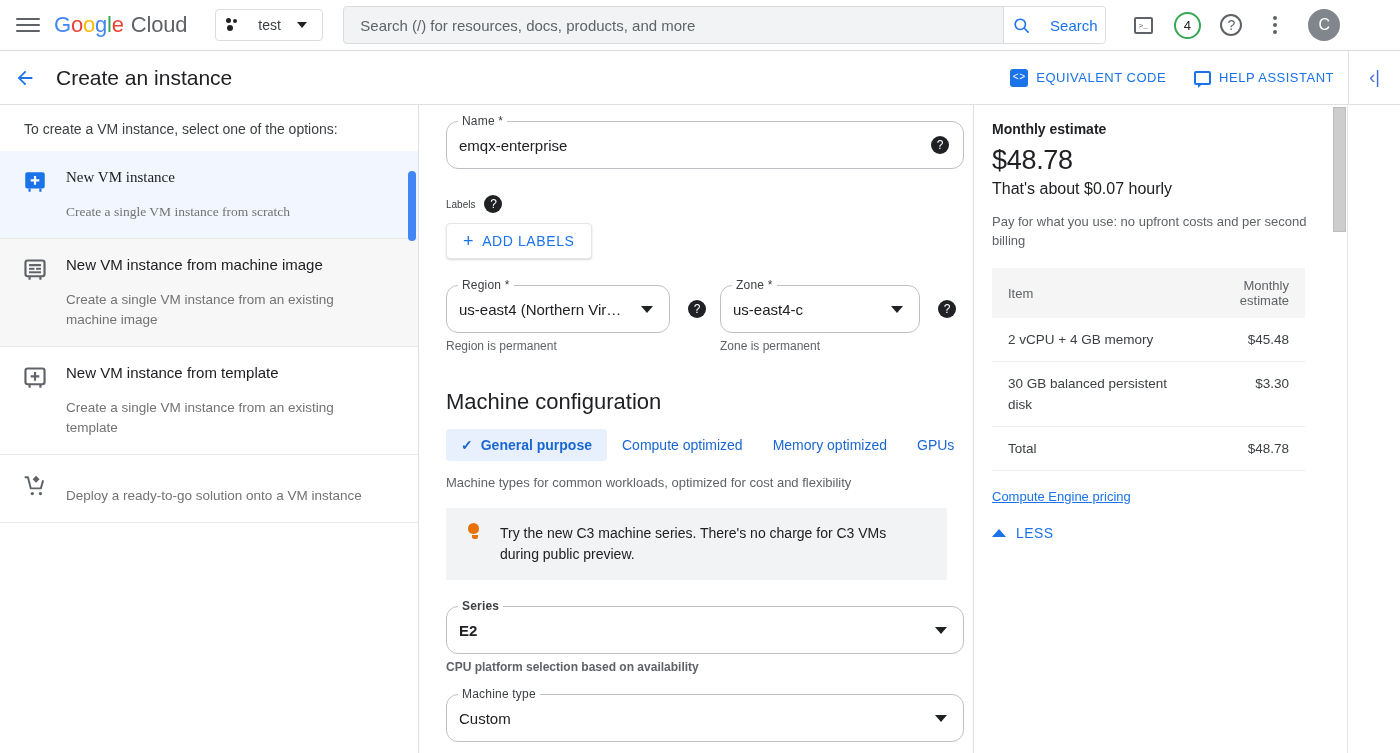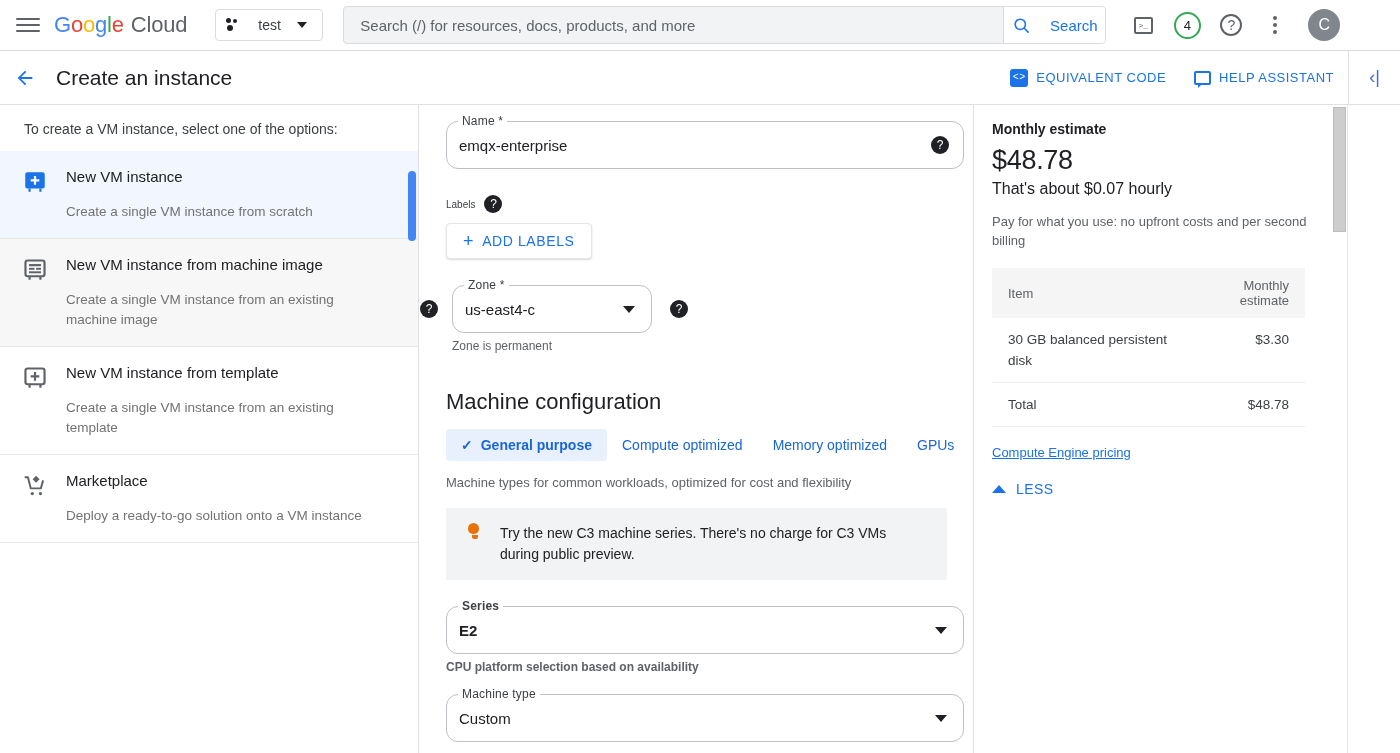--- a/index.html
+++ b/index.html
@@ -133,21 +133,21 @@
   
   .leftpanel {
     position: absolute; left: 0; top: 105px; width: 419px; height: 648px;
     background: #fff; border-right: 1px solid #e0e0e0; overflow: hidden;
   }
   .lp-intro { font-size: 14px; color: #3c4043; padding: 16px 24px 14px 24px; }
   .opt {
     display: flex; gap: 18px; padding: 16px 22px 16px 22px; cursor: pointer;
     border-bottom: 1px solid #eaeaea;
   }
-  .opt.selected { background: #f2f6fe; }
+  .opt.selected { background: #f2f6fe; font-family: Liberation Serif, serif; }
   .opt.hover { background: #f7f7f7; }
   .opt-ico { flex: 0 0 26px; padding-top: 2px; }
   .opt-title { font-size: 15px; color: #202124; line-height: 20px; }
   .opt-sub { font-size: 13.5px; color: #737373; line-height: 20px; margin-top: 15px; max-width: 300px; }
   .lp-scroll {
     position: absolute; left: 408px; top: 66px; width: 8px; height: 70px;
     background: #4285f4; border-radius: 4px; cursor: pointer;
   }
 
   
@@ -380,21 +380,20 @@
   <div class="opt">
     <div class="opt-ico">
       <svg width="26" height="26" viewBox="0 0 24 24">
         <path d="M2.5 4h3l2.6 10.2h9.3l2.1-7.4" fill="none" stroke="#5f6368" stroke-width="1.8" stroke-linejoin="round"></path>
         <circle cx="9.5" cy="19" r="1.5" fill="#5f6368"></circle>
         <circle cx="17" cy="19" r="1.5" fill="#5f6368"></circle>
         <path d="M13 2.6l3.2 3.2L13 9 9.8 5.8z" fill="#5f6368"></path>
       </svg>
     </div>
     <div>
-      <div class="opt-title">Marketplace</div>
       <div class="opt-sub">Deploy a ready-to-go solution onto a VM instance</div>
     </div>
   </div>
 
   <div class="lp-scroll"></div>
 </div>
 
 <div class="formpanel">
 
   <div class="fieldwrap" style="width:518px;">
@@ -408,20 +407,28 @@
   <div class="labels-head">
     <span class="lbl">Labels</span>
     <span class="helpdot">?</span>
   </div>
   <div class="addlabels">
     <span class="plus-ic">+</span>
     <span>ADD LABELS</span>
   </div>
 
   <div class="rowfields" style="margin-top:26px;">
+    <div class="fieldwrap" style="width:224px;">
+      <div class="outlined">
+        <span class="flabel">Region *</span>
+        <span class="selval">us-east4 (Northern Virgin...</span>
+        <span class="sel-caret"></span>
+      </div>
+      <div class="hint">Region is permanent</div>
+    </div>
     <span class="helpdot" style="margin-top:15px;">?</span>
 
     <div class="fieldwrap" style="width:200px;margin-left:-4px;">
       <div class="outlined">
         <span class="flabel">Zone *</span>
         <span class="selval">us-east4-c</span>
         <span class="sel-caret"></span>
       </div>
       <div class="hint">Zone is permanent</div>
     </div>
@@ -485,20 +492,24 @@
   <div class="est-note">Pay for what you use: no upfront costs and per second billing</div>
 
   <table class="esttable">
     <thead>
       <tr>
         <th>Item</th>
         <th class="num">Monthly estimate</th>
       </tr>
     </thead>
     <tbody>
+      <tr>
+        <td>2 vCPU + 4 GB memory</td>
+        <td class="num">$45.48</td>
+      </tr>
       <tr>
         <td>30 GB balanced persistent disk</td>
         <td class="num">$3.30</td>
       </tr>
       <tr class="total">
         <td>Total</td>
         <td class="num">$48.78</td>
       </tr>
     </tbody>
   </table>

